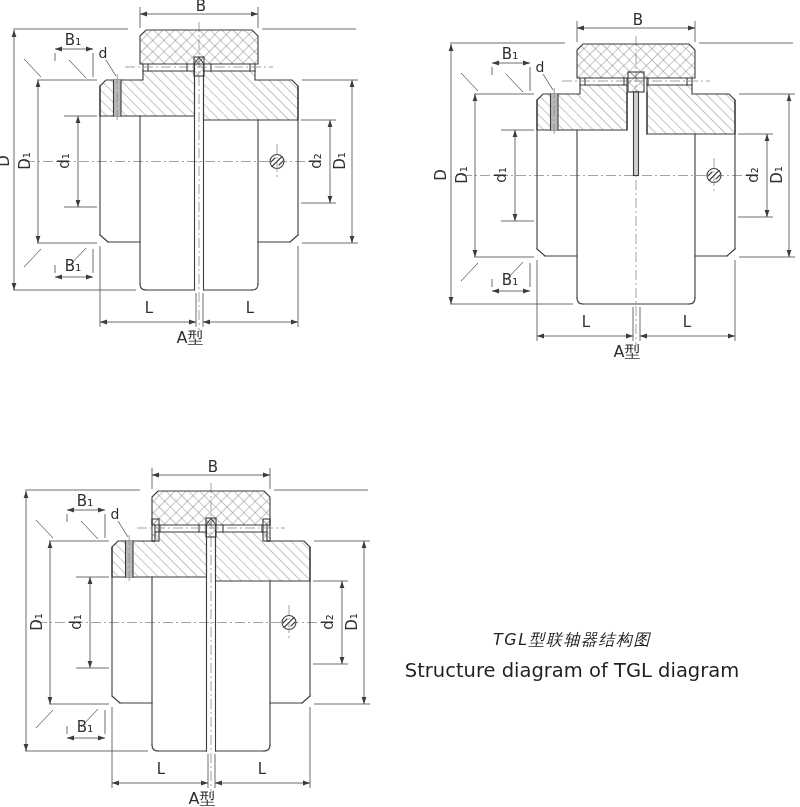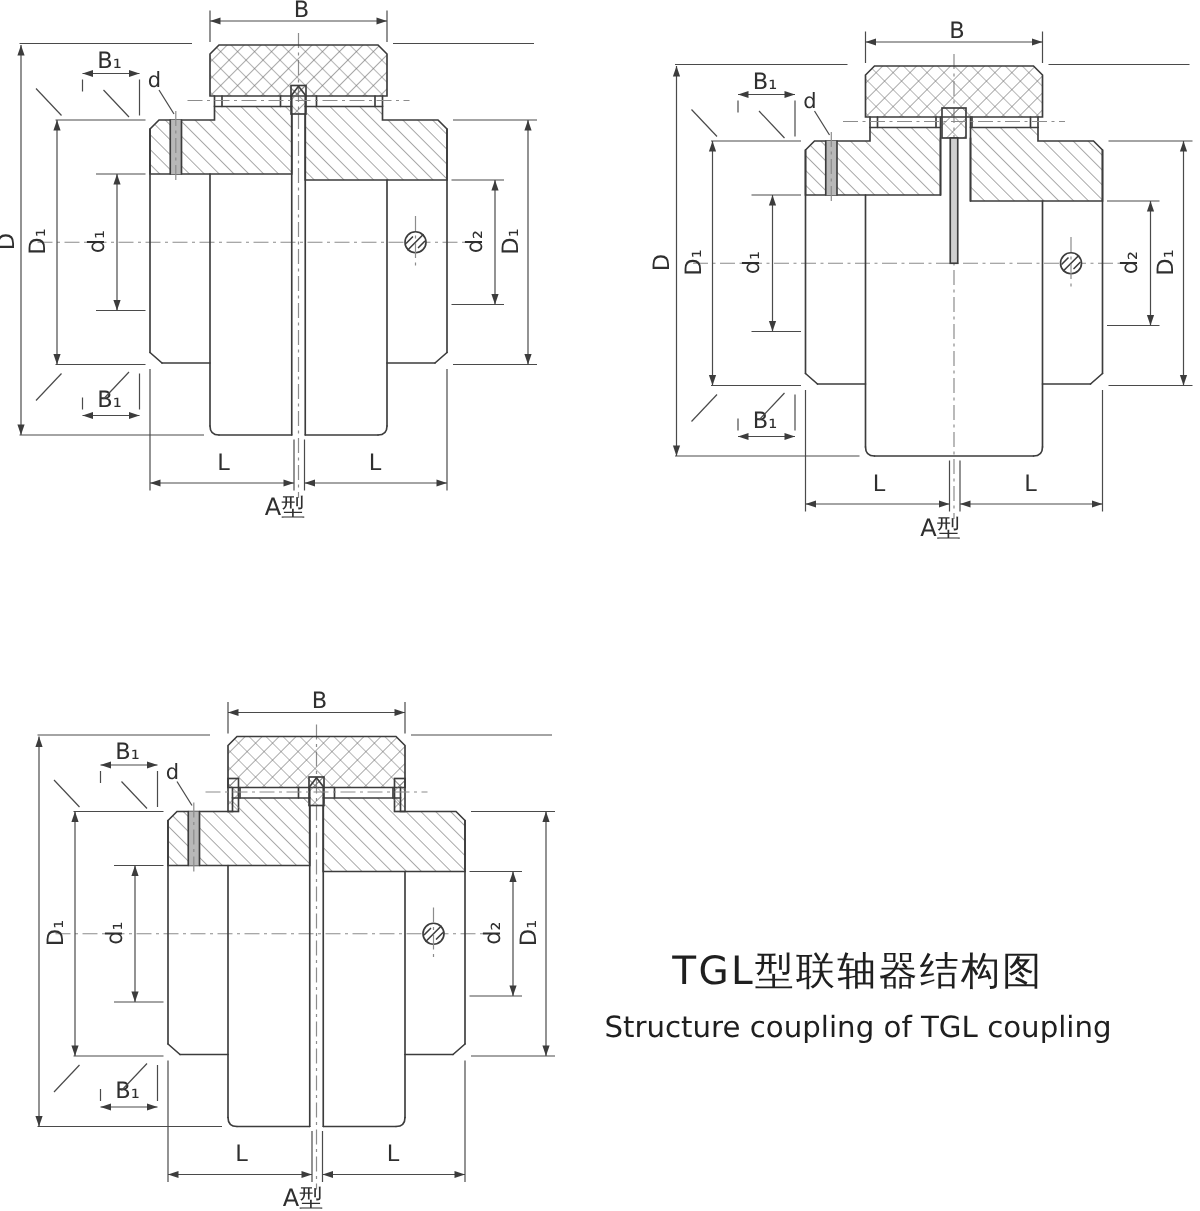--- a/index.html
+++ b/index.html
@@ -6,21 +6,21 @@
   #stage{position:relative;width:800px;height:807px;background:#ffffff;overflow:hidden;
          font-family:"DejaVu Sans","Liberation Sans",sans-serif;}
   svg text{font-family:"DejaVu Sans","Liberation Sans",sans-serif;}
   .ol{stroke:#3c3c3c;stroke-width:1.1;fill:none;stroke-linecap:round;}
   .hs{stroke:#3c3c3c;stroke-width:1.1;}
   .dl{stroke:#4a4a4a;stroke-width:0.8;fill:none;}
   .cl{stroke:#8c8c8c;stroke-width:0.8;fill:none;stroke-dasharray:10 3 2 3;}
   .ar{fill:#3c3c3c;stroke:none;}
   .lb{fill:#2f2f2f;text-anchor:middle;}
   #caption{position:absolute;left:372px;top:630px;width:400px;text-align:center;color:#1f1f1f;}
-  .cap-zh{font-size:26px;letter-spacing:1.5px;margin:0;}
+  .cap-zh{font-size:16px;letter-spacing:1.5px;margin:0;font-style:italic;}
   .cap-en{font-size:19.5px;margin:8px 0 0 0;}
 </style>
 </head>
 <body>
 
 <div id="stage">
   <svg id="cv" width="800" height="807" viewBox="0 0 800 807">
     <defs>
       <pattern id="dh" width="7" height="7" patternUnits="userSpaceOnUse" patternTransform="rotate(-45)">
         <line x1="0" y1="0" x2="0" y2="7" stroke="#6e6e6e" stroke-width="0.8"></line>
@@ -361,15 +361,15 @@
           <polygon points="298,322 291,319.6 291,324.4" class="ar"></polygon>
           <text x="149" y="313" class="lb" font-size="15">L</text>
           <text x="250" y="313" class="lb" font-size="15">L</text>
           <text x="190" y="343" class="lb" font-size="16">A型</text>
         </g>
       </g>
     </svg>
 
   <div id="caption">
     <p class="cap-zh">TGL型联轴器结构图</p>
-    <p class="cap-en">Structure coupling of TGL coupling</p>
+    <p class="cap-en">Structure diagram of TGL diagram</p>
   </div>
 </div>
 
 </body></html>

